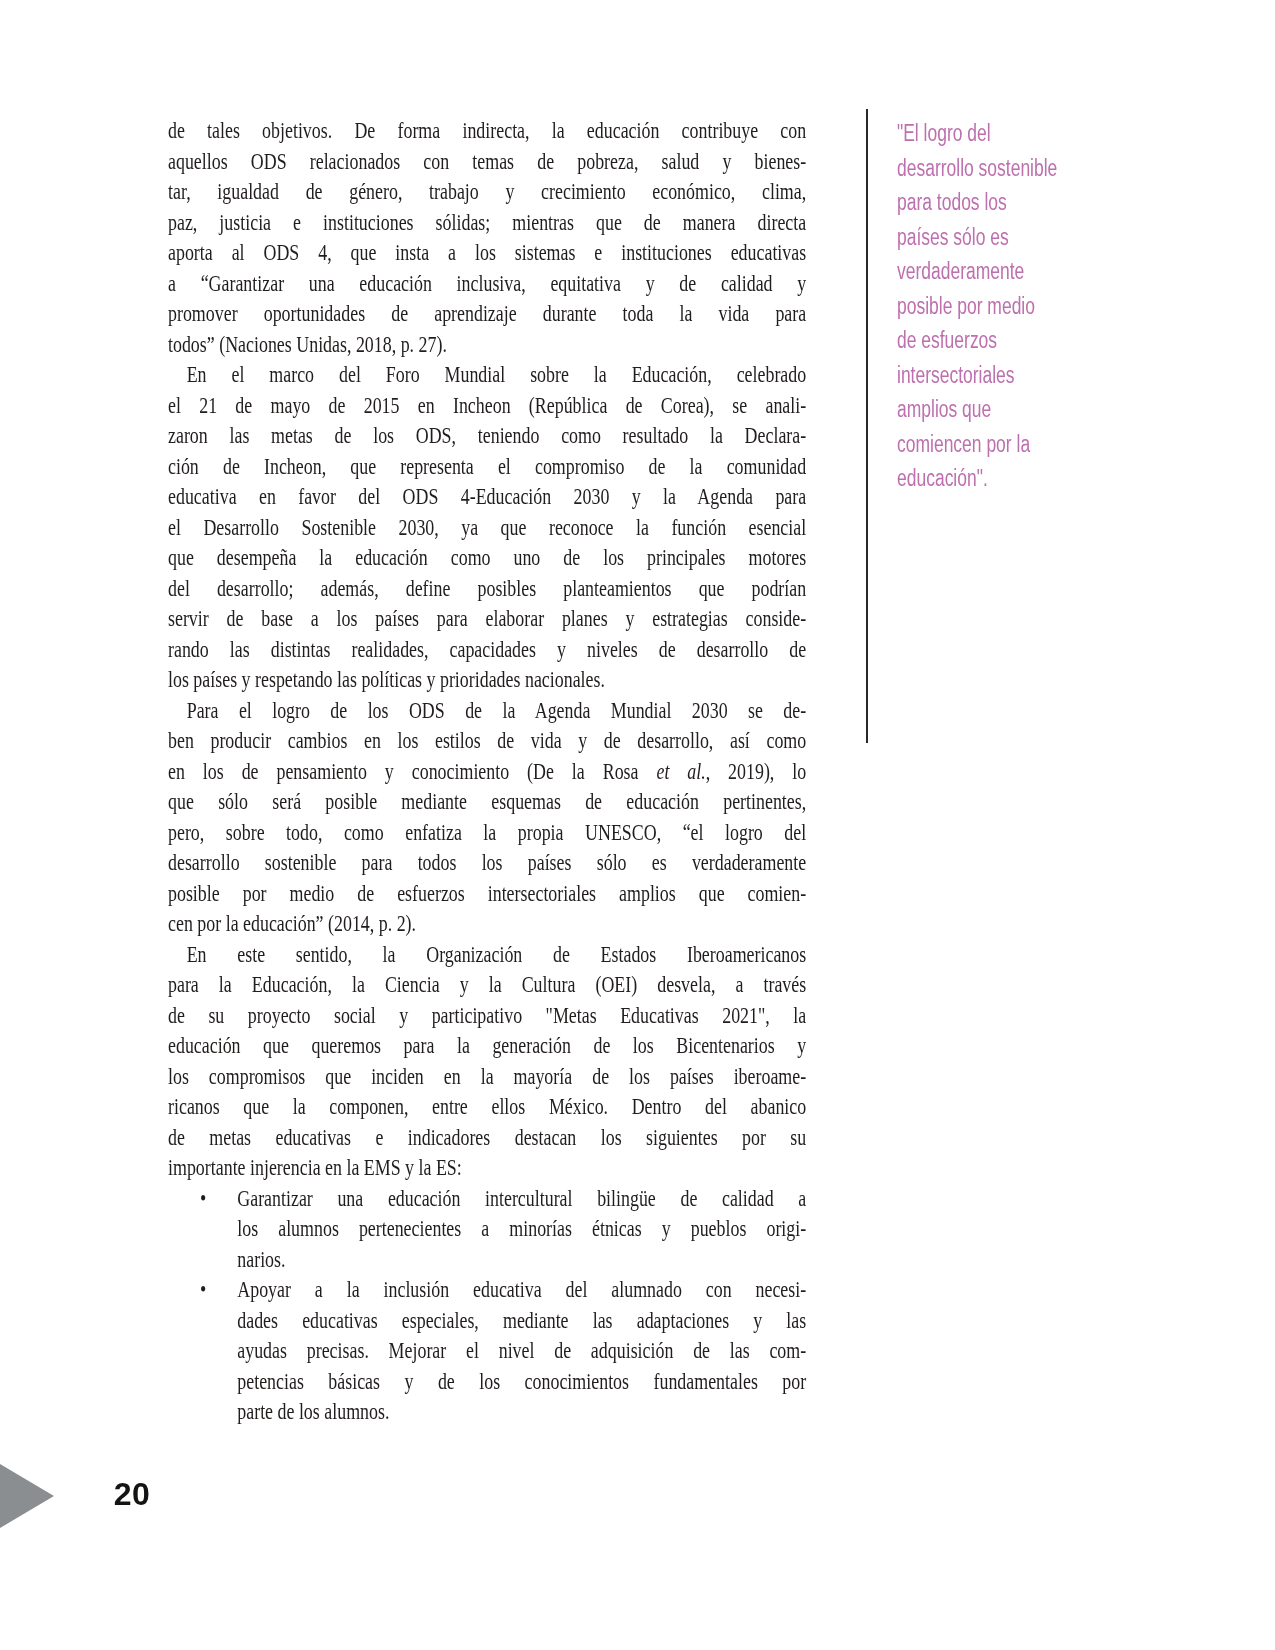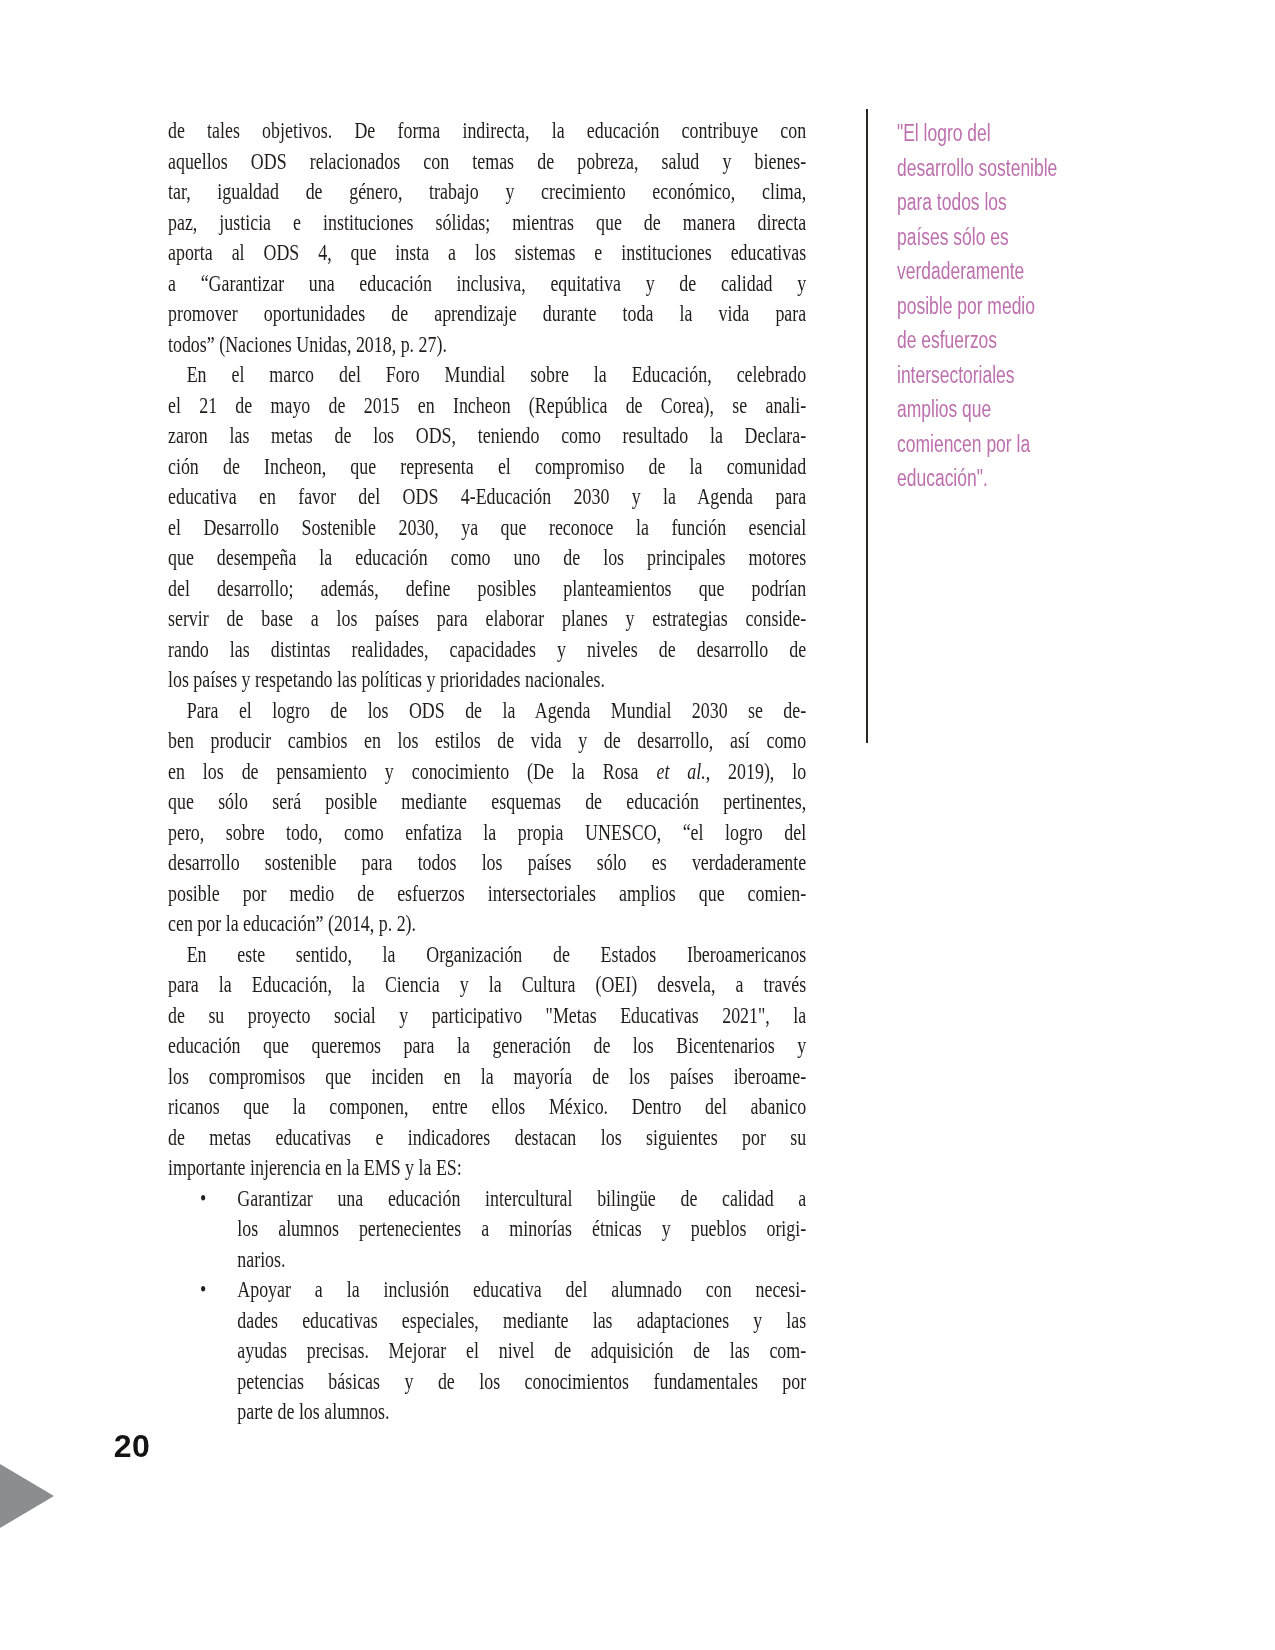--- a/index.html
+++ b/index.html
@@ -40,21 +40,21 @@
     color:var(--quote-color,#bd6fae); font-weight:400;
   }
   .qline{height:34.5px; line-height:34.5px; white-space:nowrap;}
   
   .corner-arrow{
     position:absolute; left:0; top:1464px; width:54px; height:64px;
     background:var(--arrow-color,#8a8e91);
     clip-path:polygon(0 0, 100% 50%, 0 100%);
   }
   .page-number{
-    position:absolute; left:100px; top:1430px; width:64px;
+    position:absolute; left:100px; top:1478px; width:64px;
     font-family:"Liberation Sans", sans-serif; font-weight:bold;
     font-size:32px; line-height:32px; color:#161412; text-align:center;
     letter-spacing:0.5px;
   }
   .footer-bar{
     position:absolute; left:177px; top:1476px; width:1098px; height:44px;
     background:var(--accent-color,#b25fa3);
     display:flex; align-items:center; padding-left:16px; box-sizing:border-box;
   }
   .footer-bar-label{

